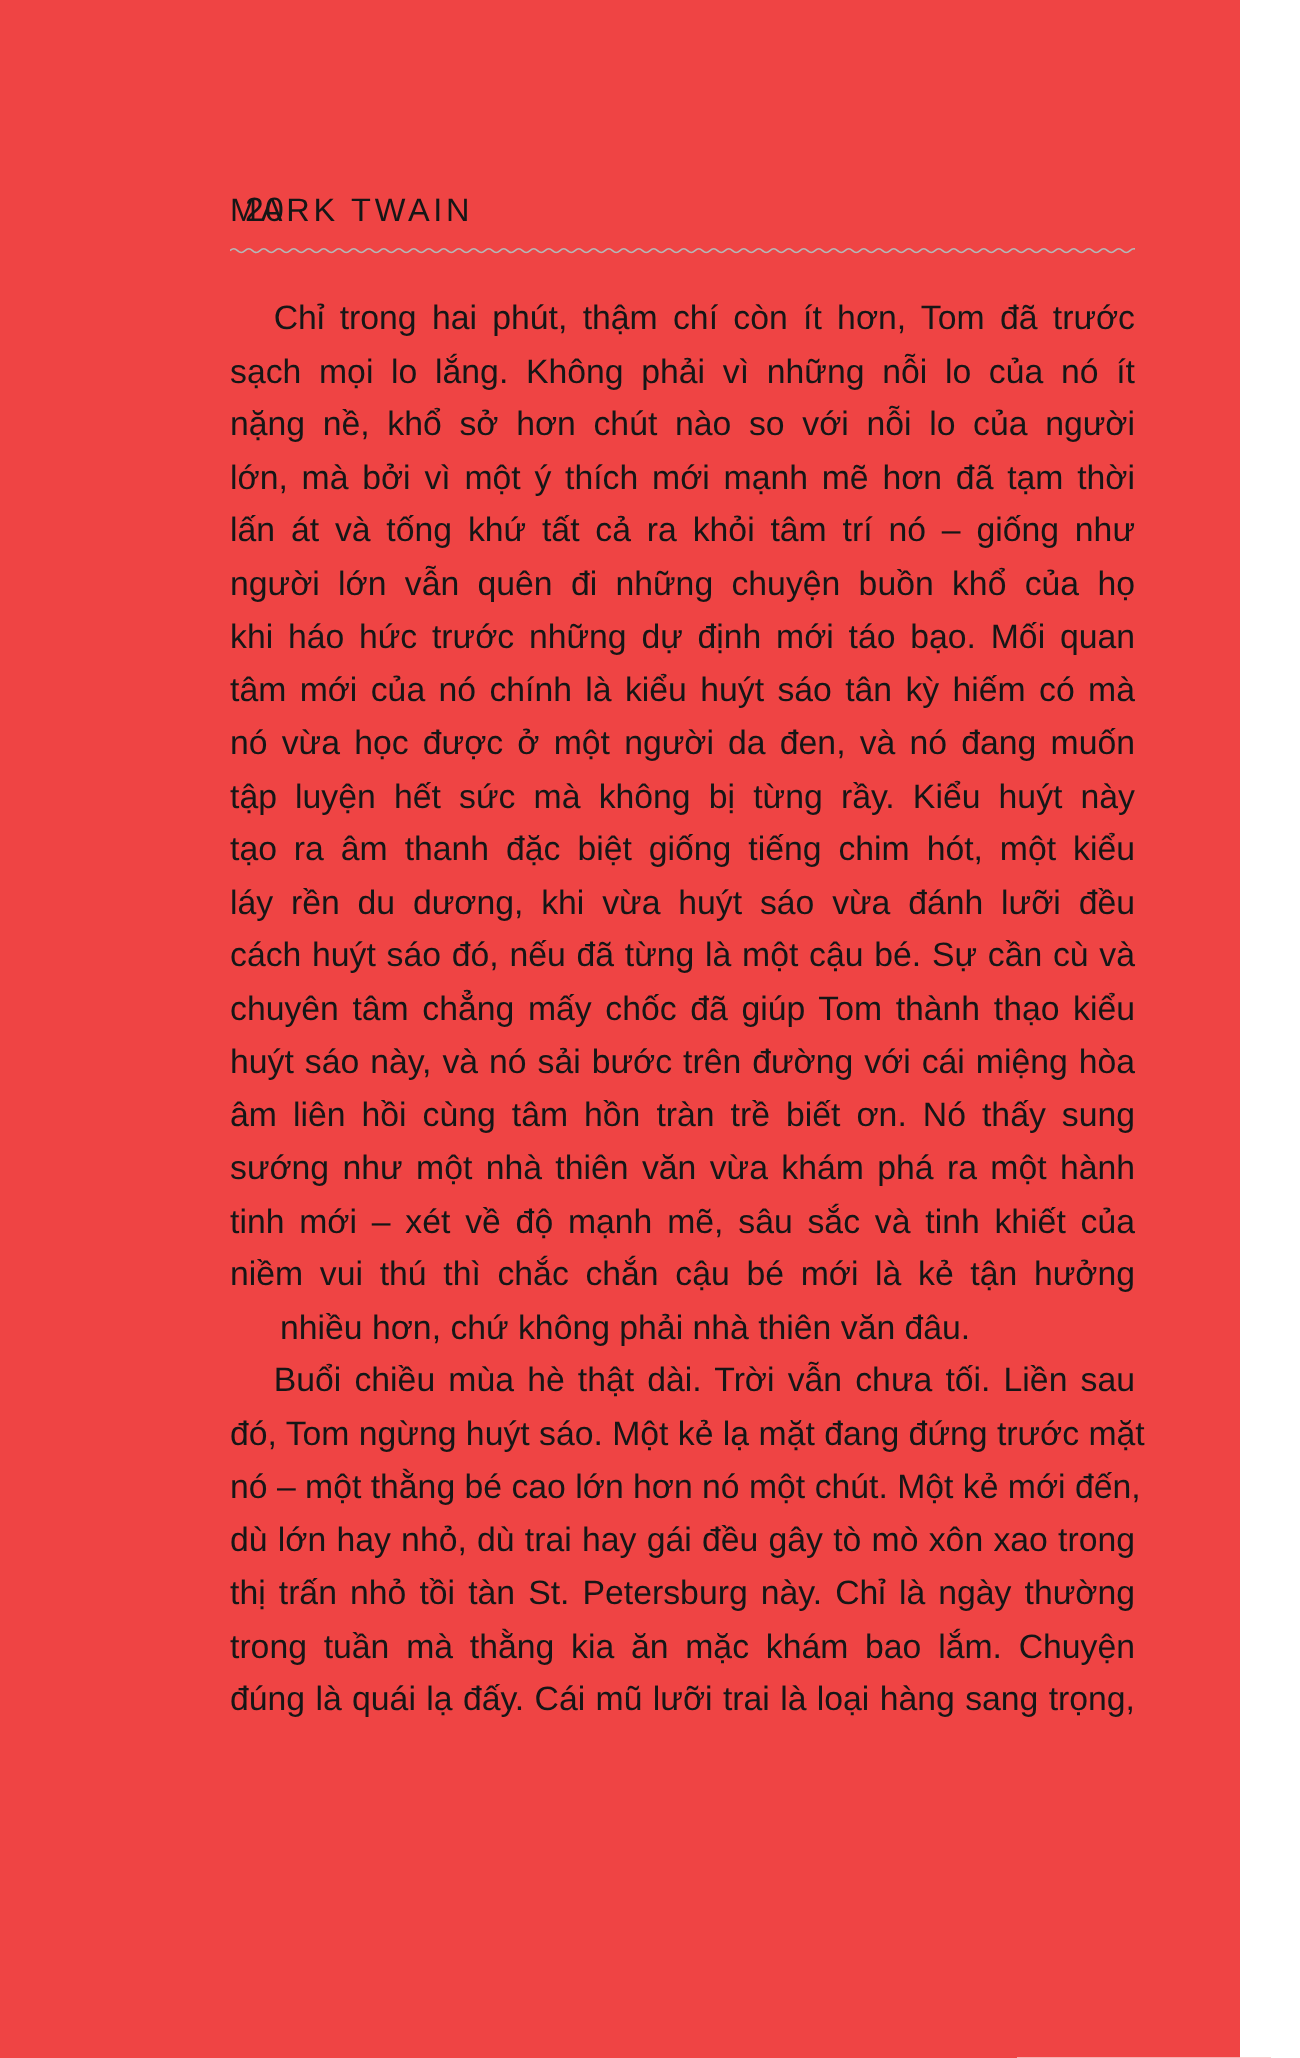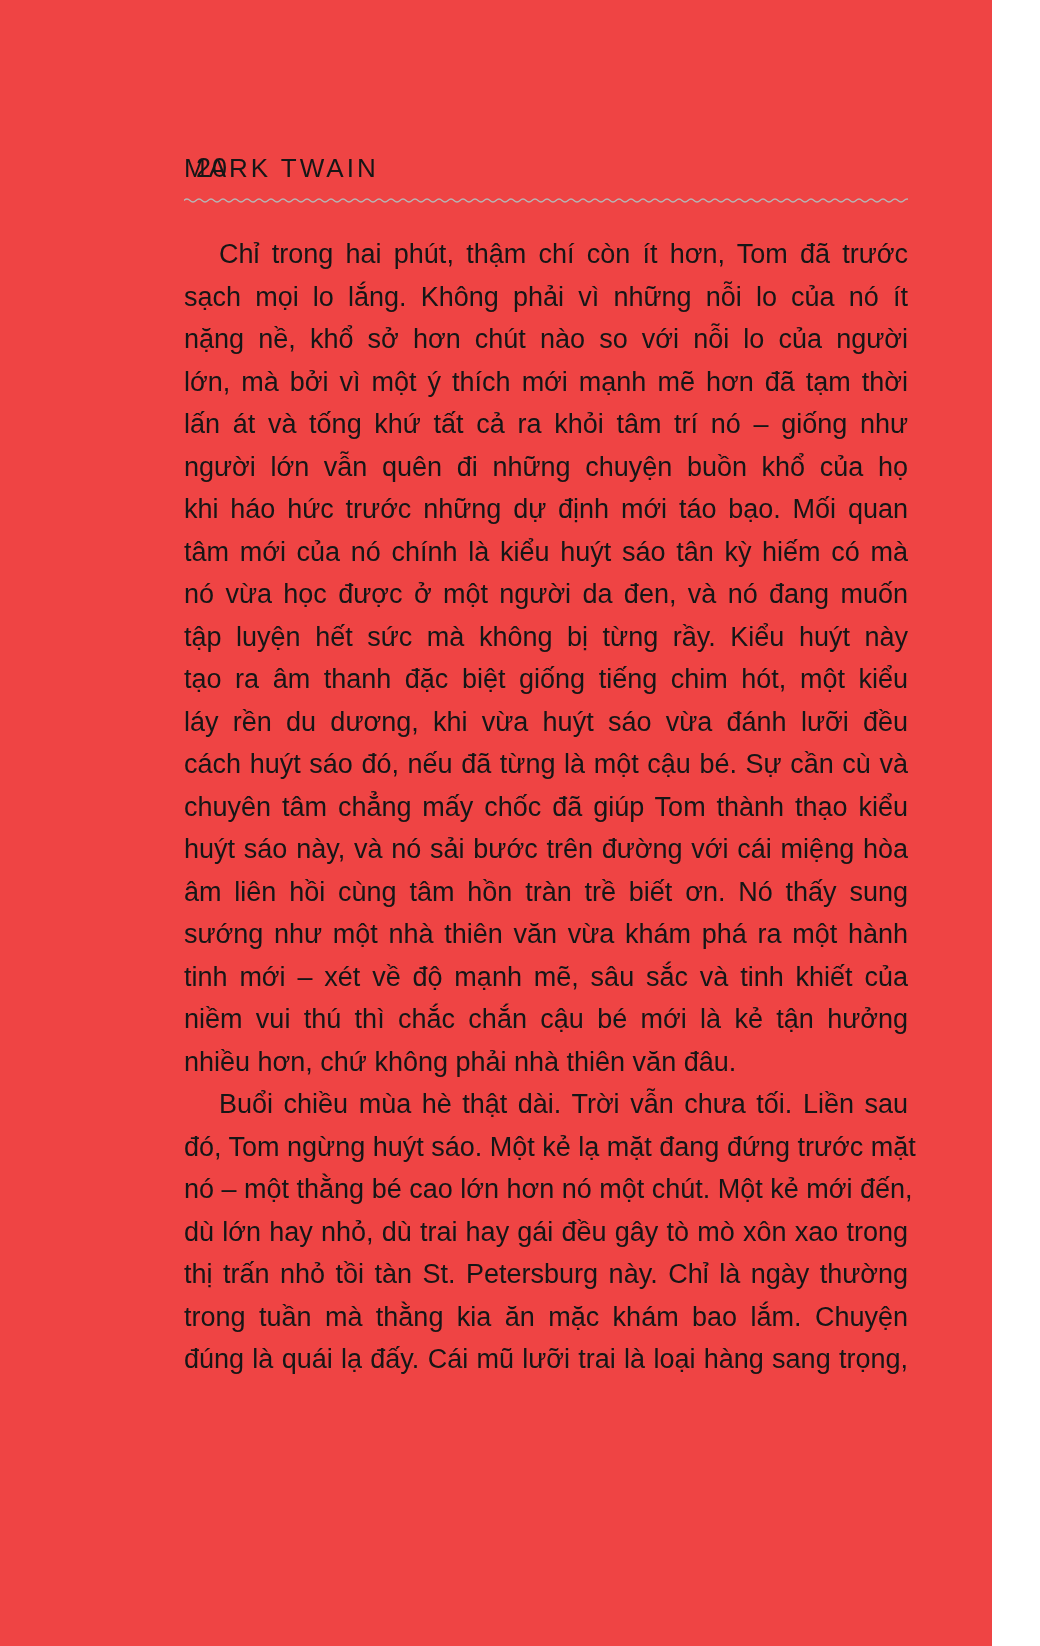--- a/index.html
+++ b/index.html
@@ -56,20 +56,21 @@
     text-align-last: justify;
     height: 42.5px;
     overflow: visible;
     white-space: nowrap;
   }
   .line.indent {
     text-indent: 35px;
   }
   .line.para-last {
     text-align-last: left;
+    margin-left: 40px;
   }
 </style>
 </head>
 <body>
 
 <div class="page">
 
   <header class="running-head">
     <span class="page-num">20</span>
     <span class="running-title">MARK TWAIN</span>

